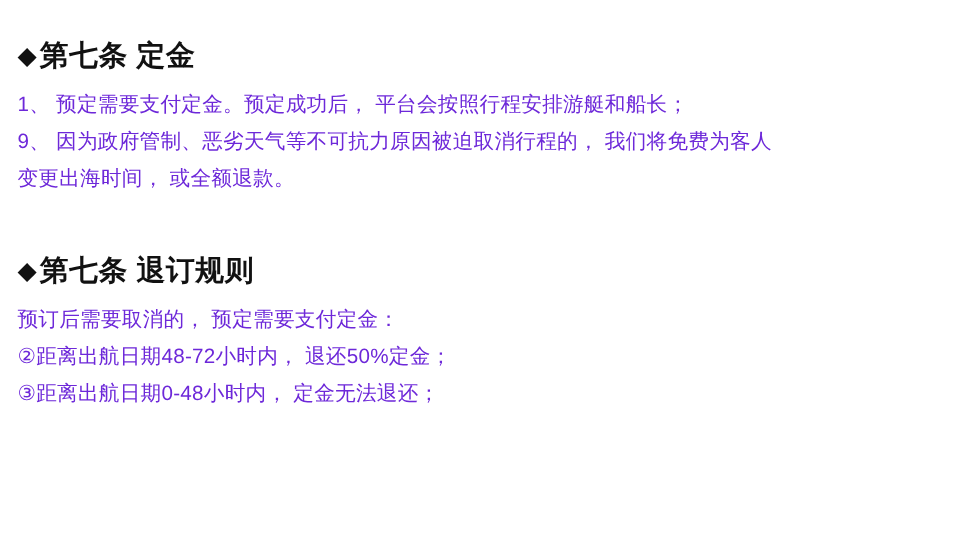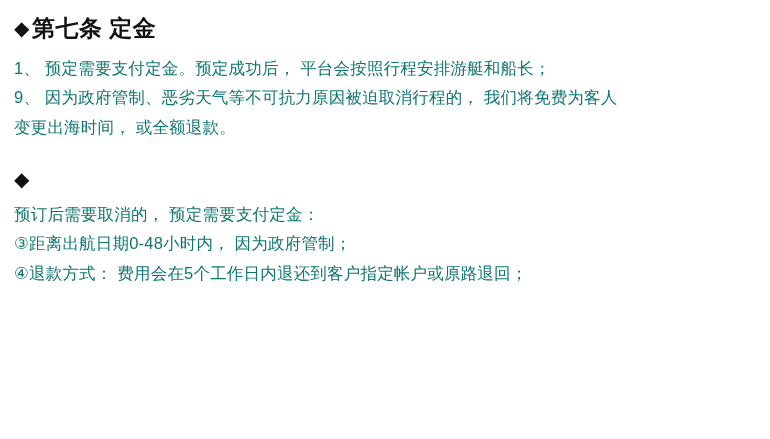--- a/index.html
+++ b/index.html
@@ -36,25 +36,26 @@
   }
   .heading-marker {
     font-size: 20px;
     margin-right: 2px;
     line-height: 1;
     position: relative;
     top: -1px;
   }
   .heading-text {
     white-space: pre;
+    margin-top: 16px;
   }
   .body-line {
     font-size: 16.5px;
     line-height: 1.78;
-    color: #0f766e;
+    color: #6d28d9;
     margin: 0;
     letter-spacing: 0.2px;
   }
   .list-block {
     margin: 10px 0 0 0;
   }
   .section-one {
     margin-top: 4px;
   }
   .section-two {
@@ -83,21 +84,22 @@
     <div class="list-block indent-wrap">
       <p class="body-line para">1、 预定需要支付定金。预定成功后， 平台会按照行程安排游艇和船长；</p>
       <p class="body-line para">9、 因为政府管制、恶劣天气等不可抗力原因被迫取消行程的， 我们将免费为客人</p>
       <p class="body-line para">变更出海时间， 或全额退款。</p>
     </div>
   </div>
 
   <div class="section section-two">
     <div class="section-heading">
       <span class="heading-marker">◆</span>
+      <span class="heading-text">第七条 退订规则</span>
     </div>
     <div class="list-block indent-wrap">
       <p class="body-line para">预订后需要取消的， 预定需要支付定金：</p>
-      <p class="body-line para">③距离出航日期0-48小时内， 因为政府管制；</p>
-      <p class="body-line para">④退款方式： 费用会在5个工作日内退还到客户指定帐户或原路退回；</p>
+      <p class="body-line para">②距离出航日期48-72小时内， 退还50%定金；</p>
+      <p class="body-line para">③距离出航日期0-48小时内， 定金无法退还；</p>
     </div>
   </div>
 
 </div>
 
 </body></html>

